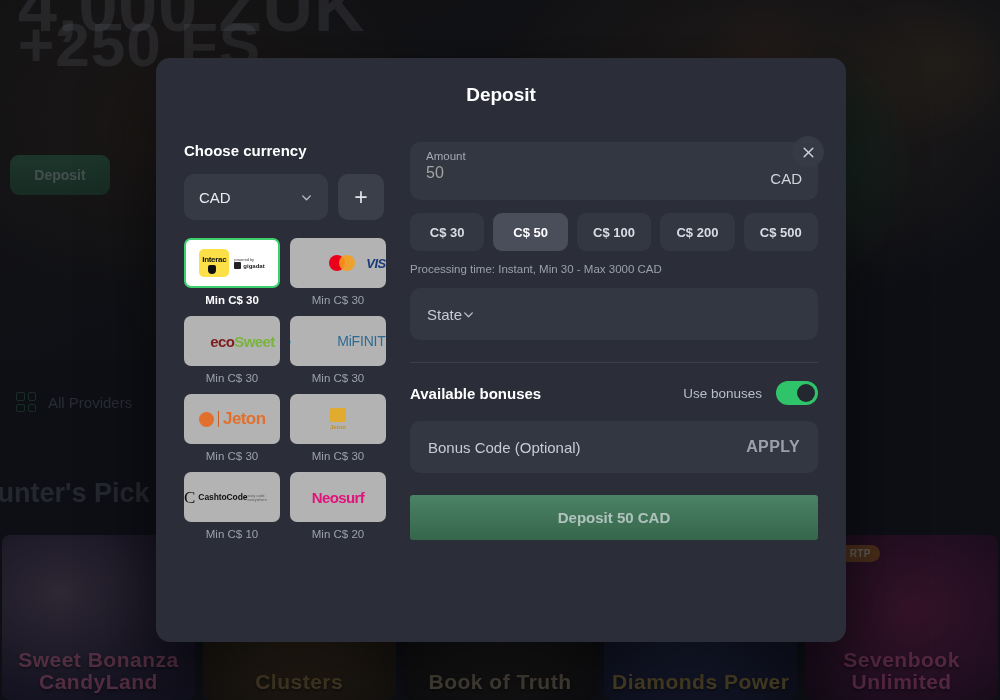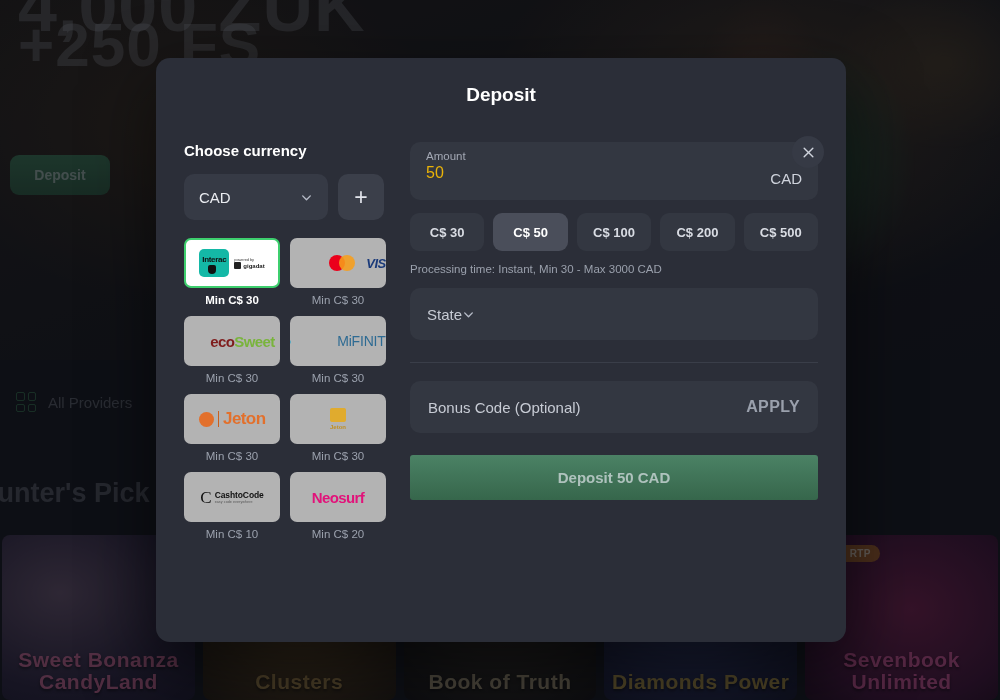--- a/index.html
+++ b/index.html
@@ -231,21 +231,21 @@
     font-size: 11.5px;
     color: #9ba1ad;
     white-space: nowrap;
   }
   .pm-min.active { color: #ffffff; font-weight: 700; }
 
   
   .logo-interac { display: flex; align-items: center; gap: 5px; }
   .ia-badge {
     width: 30px; height: 28px; border-radius: 5px;
-    background: #14b8a6;
+    background: #fde047;
     display: flex; align-items: flex-end; justify-content: center;
     position: relative;
   }
   .ia-badge span { font-size: 8px; font-weight: 800; color: #111; position: absolute; top: 6px; letter-spacing: -.3px; }
   .ia-badge::after { content:''; position:absolute; bottom:3px; left:9px; width:8px; height:9px; background:#111; border-radius: 2px 2px 4px 4px; }
   .ia-gig { display: flex; flex-direction: column; align-items: flex-start; }
   .ia-gig b { font-size: 4px; color: #444; font-weight: 500; letter-spacing: -.1px; }
   .ia-gig i { font-size: 6px; color: #222; font-style: normal; font-weight: 800; display:flex; align-items:center; gap:2px; }
   .ia-gig i::before { content:''; width:7px; height:7px; background:#222; border-radius:1px; display:inline-block; }
 
@@ -270,38 +270,38 @@
   .jt-circle { width: 15px; height: 15px; border-radius:50%; background:#e2702c; }
   .jt-bar { width: 1.5px; height: 16px; background:#c8601f; }
   .jt-txt { font-size: 17px; font-weight: 800; color:#e2702c; letter-spacing:-.6px; }
 
   .logo-jetonsmall { display:flex; flex-direction:column; align-items:center; gap:2px; }
   .js-card { width: 16px; height: 14px; background: #e0ab2e; border-radius:2px; }
   .js-txt { font-size: 6px; font-weight: 800; color:#c08f22; }
 
   .logo-cashtocode { display:flex; align-items:center; gap:3px; }
   .ctc-c { font-size: 17px; font-weight: 400; color:#111; line-height:1; font-family:"Liberation Serif", serif; }
-  .ctc-w { display:flex; flex-direction:column; }
+  .ctc-w { display:flex; flex-direction:row;align-items:flex-end; }
   .ctc-w b { font-size: 8.5px; font-weight: 700; color:#111; letter-spacing:-.1px; }
   .ctc-w i { font-size: 3.6px; font-style:normal; color:#555; letter-spacing:.1px; }
 
   .logo-neosurf { font-size: 15px; font-weight: 900; color:#e2127a; letter-spacing:-.6px; }
 
   
   .amount-box {
     background: #333741;
     border-radius: 10px;
     height: 58px;
     padding: 8px 16px 0 16px;
     display: flex; align-items: flex-start; justify-content: space-between;
     margin-bottom: 13px;
   }
   .amount-left { display: flex; flex-direction: column; }
   .amount-label { font-size: 11.5px; color: #a3a8b4; margin-bottom: 2px; }
-  .amount-value { font-size: 16px; color: #eab308; }
+  .amount-value { font-size: 16px; color: #a3a3a3; }
   .amount-cur { font-size: 15px; color: #cfd3dc; align-self: center; margin-top: 7px; }
 
   .chips { display: flex; gap: 9px; margin-bottom: 12px; }
   .chip {
     flex: 1 1 0;
     height: 38px;
     border-radius: 9px;
     background: #333741;
     color: #d9dce3;
     font-size: 13px;
@@ -581,20 +581,27 @@
 
       <div class="state-select">
         <span>State</span>
         <svg class="chev" viewBox="0 0 24 24" fill="none" stroke="currentColor" stroke-width="2.6" stroke-linecap="round" stroke-linejoin="round">
             <polyline points="5 9 12 16 19 9"></polyline>
           </svg>
       </div>
 
       <div class="divider"></div>
 
+      <div class="bonus-head">
+        <span class="bonus-title">Available bonuses</span>
+        <span class="bonus-toggle-wrap">
+          <span class="bonus-toggle-label">Use bonuses</span>
+          <span class="toggle"></span>
+        </span>
+      </div>
 
       <div class="bonus-code">
         <input class="bonus-code-input" type="text" placeholder="Bonus Code (Optional)" style="">
         <button class="apply-btn">APPLY</button>
       </div>
 
       <button class="deposit-btn">Deposit 50 CAD</button>
     </div>
 
   </div>

